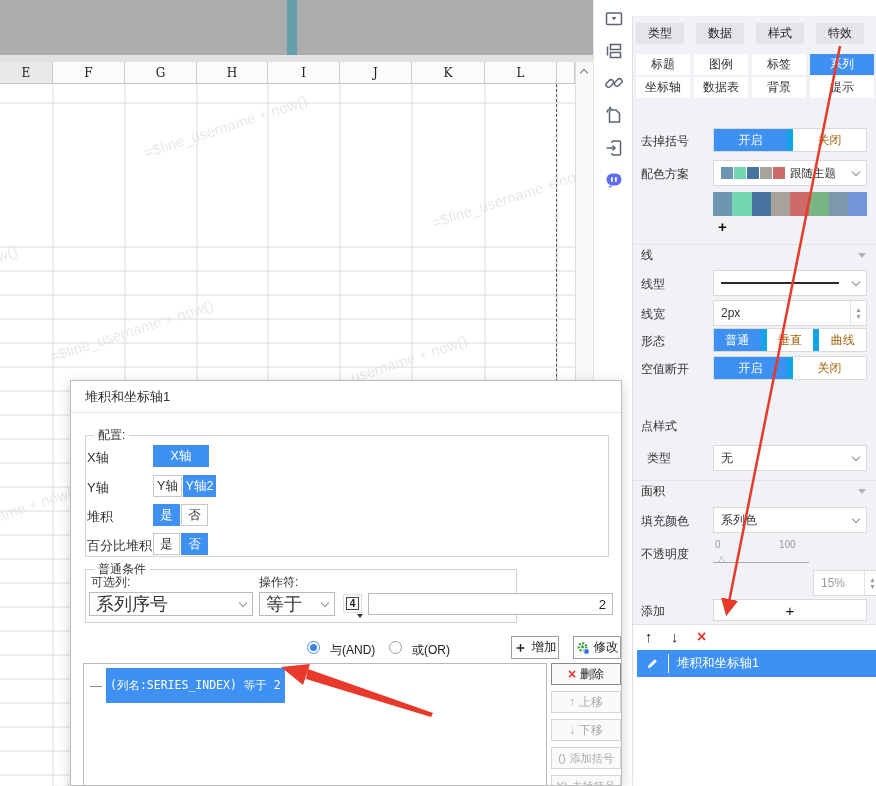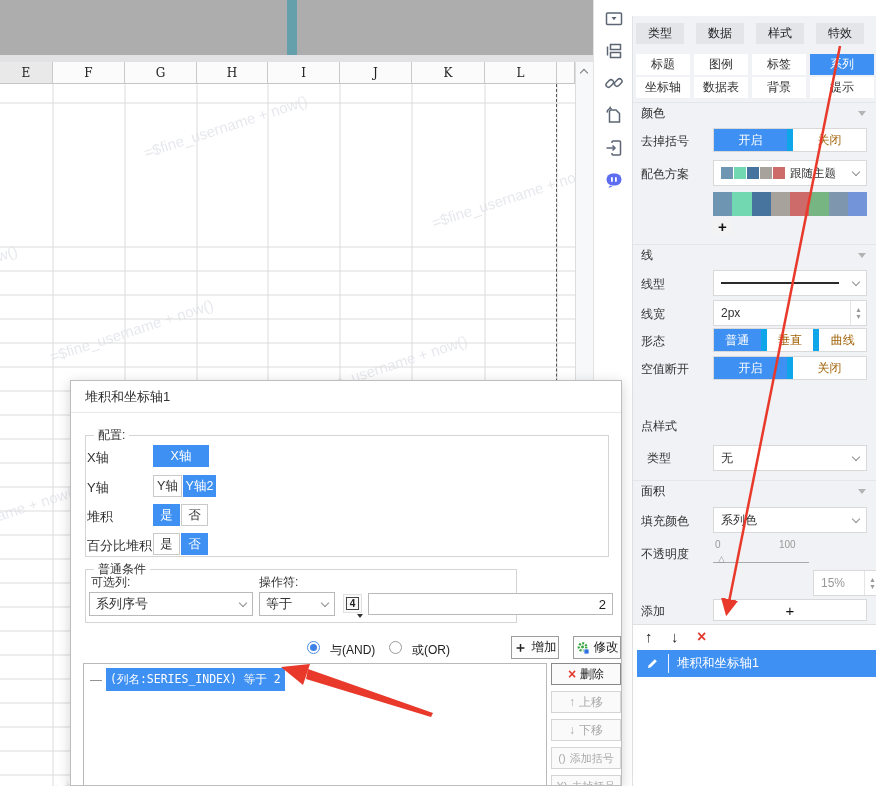--- a/index.html
+++ b/index.html
@@ -53,35 +53,35 @@
   #stackitem .pensep { width:1px; height:19px; background:rgba(255,255,255,.9); margin:0 8px 0 9px; }
 
   
   #dialog { position:absolute; left:70px; top:380px; width:552px; height:406px; background:#fff; border:1px solid #bdbdbd; box-shadow:0 3px 12px rgba(0,0,0,.18); z-index:20; overflow:hidden; }
   .dlg-title { position:absolute; left:0; top:0; right:0; height:32px; border-bottom:1px solid #e8e8e8; display:flex; align-items:center; padding-left:14px; font-size:13px; color:#333; }
   fieldset { position:absolute; border:1px solid #d4d4d4; }
   legend { font-size:12px; color:#333; margin-left:8px; padding:0 4px; }
   .dlbl { position:absolute; font-size:13px; color:#333; }
   .bbtn { position:absolute; height:22px; display:flex; align-items:center; justify-content:center; font-size:12.5px; cursor:pointer; border:1px solid #c9c9c9; background:#fff; color:#333; }
   .bbtn.on { background:var(--accent); border-color:var(--accent); color:#fff; }
-  .ddd { position:absolute; height:24px; background:#fff; border:1px solid #b9b9b9; display:flex; align-items:center; font-size:13px; padding:8px 6px; cursor:pointer; }
+  .ddd { position:absolute; height:24px; background:#fff; border:1px solid #b9b9b9; display:flex; align-items:center; font-size:18px; padding:8px 6px; cursor:pointer; }
   .ddd .cv { margin-left:auto; border-color:#8f8f8f; margin-top:-3px; }
   .badge4 { position:absolute; width:19px; height:19px; border:1px solid #e0e0e0; background:#fafafa; display:flex; align-items:center; justify-content:center; cursor:pointer; }
   .badge4 b { width:13px; height:13px; border:1px solid #444; font-size:10px; display:flex; align-items:center; justify-content:center; font-weight:bold; color:#222; }
   .badge4 .tri { position:absolute; right:-2px; bottom:-6px; width:0; height:0; border-left:3.5px solid transparent; border-right:3.5px solid transparent; border-top:4.5px solid #333; }
   .vinput { position:absolute; height:22px; border:1px solid #b9b9b9; font-size:13px; text-align:right; padding:0 6px; font-family:inherit; color:#222; }
   .radio { display:inline-block; width:13px; height:13px; border-radius:50%; border:1px solid #9a9a9a; background:#fff; vertical-align:middle; }
   .radio.sel { border-color:#4b8de4; }
   .radio.sel::after { content:""; display:block; width:7px; height:7px; border-radius:50%; background:#3e82e8; margin:2px; }
   .rlbl { font-size:12px; color:#222; vertical-align:middle; margin-left:5px; }
   .abtn { position:absolute; height:23px; border:1px solid #9c9c9c; background:#fdfdfd; display:flex; align-items:center; justify-content:center; gap:4px; font-size:12.5px; color:#222; cursor:pointer; }
   #condlist { position:absolute; left:12px; top:282px; width:464px; height:124px; border:1px solid #b9b9b9; background:#fff; overflow:hidden; }
   .cond-row { margin:4px 0 0 6px; display:flex; align-items:center; }
   .tree-dash { color:#888; font-size:12px; margin-right:4px; }
-  .cond-sel { background:var(--accent); color:#fff; font-family:"DejaVu Sans Mono",monospace; font-size:11.5px; padding:4px 4px; cursor:pointer; }
+  .cond-sel { background:var(--accent); color:#fff; font-family:"DejaVu Sans Mono",monospace; font-size:11.5px; padding:10px 4px; cursor:pointer; }
   .sidebtn { position:absolute; left:480px; width:70px; height:22px; border:1px solid #d5d5d5; background:#fafafa; display:flex; align-items:center; justify-content:center; gap:4px; font-size:12px; color:#a9a9a9; cursor:pointer; }
   .sidebtn.en { border-color:#8a8a8a; color:#222; }
   .redx { color:#e23b2e; font-weight:bold; font-size:14px; }
   .gray { color:#a9a9a9; }
   #arrows { position:absolute; left:0; top:0; z-index:30; pointer-events:none; }
 </style>
 </head>
 <body>
 
 <div id="app" style="--accent:#3E90F2">
@@ -172,24 +172,20 @@
 
     <div class="subtab" style="left:3px;top:38px;width:54px">标题</div>
     <div class="subtab" style="left:61px;top:38px;width:54px">图例</div>
     <div class="subtab" style="left:119px;top:38px;width:54px">标签</div>
     <div class="subtab on" style="left:177px;top:38px;width:64px">系列</div>
     <div class="subtab" style="left:3px;top:61px;width:54px">坐标轴</div>
     <div class="subtab" style="left:61px;top:61px;width:54px">数据表</div>
     <div class="subtab" style="left:119px;top:61px;width:54px">背景</div>
     <div class="subtab" style="left:177px;top:61px;width:64px">提示</div>
 
-    <div class="sec" style="top:86px">
-      <span>颜色</span>
-        <span class="tri"></span>
-    </div>
     <div class="plbl" style="top:117px">去掉括号</div>
     <div class="pctrl seg" style="top:112px">
       <div class="on">开启</div>
       <div>关闭</div>
     </div>
     <div class="plbl" style="top:150px">配色方案</div>
     <div class="pctrl dd" style="top:144px;height:26px">
       <span class="swmini" style="background-color: rgb(110, 150, 179);"></span>
       <span class="swmini" style="background-color: rgb(113, 216, 178);"></span>
       <span class="swmini" style="background-color: rgb(70, 116, 159);"></span>

